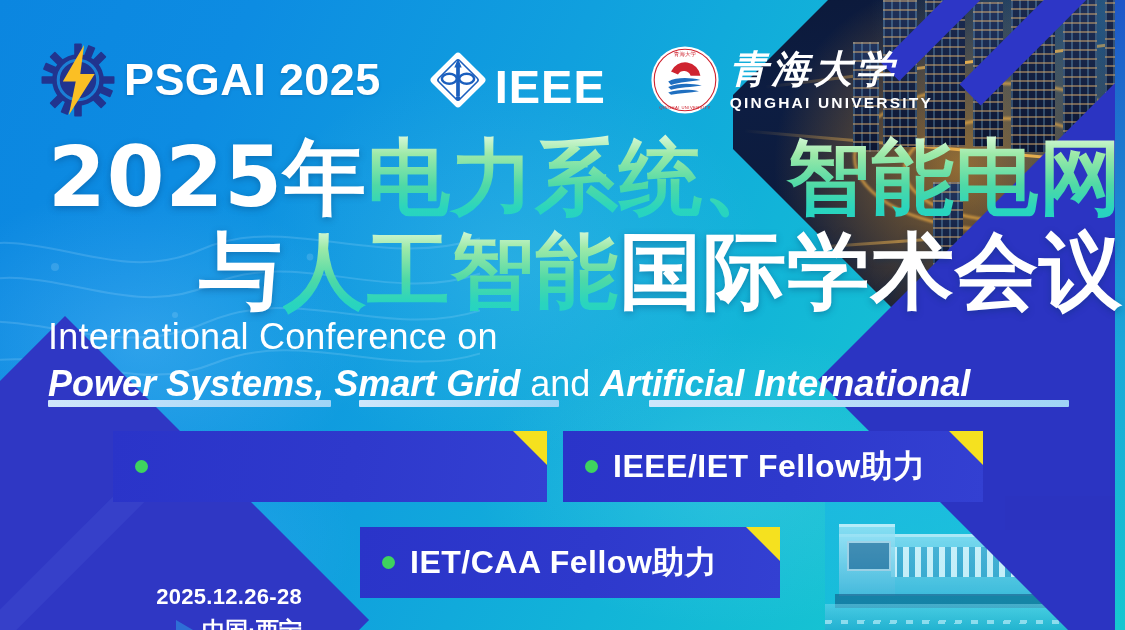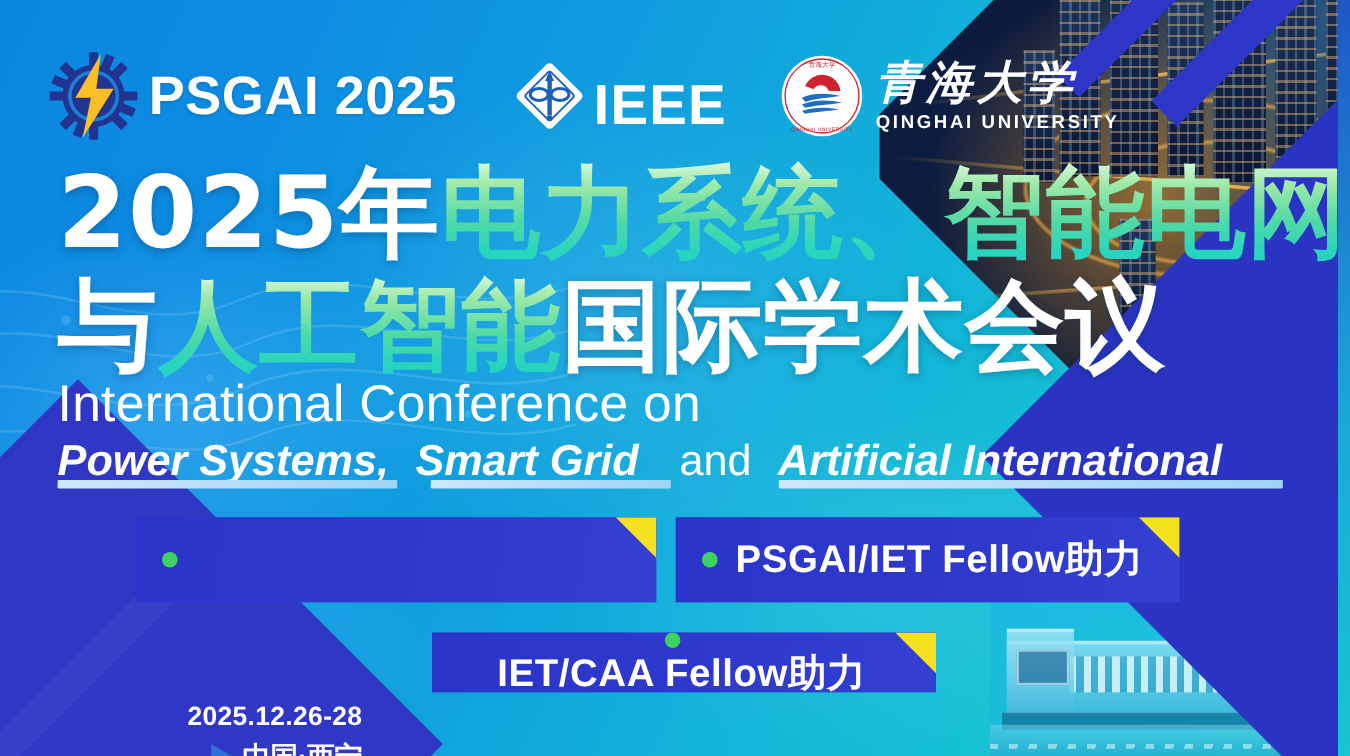--- a/index.html
+++ b/index.html
@@ -195,38 +195,38 @@
   .qh-en{
     font-size:15.5px; font-weight:bold; color:#fff; letter-spacing:2.2px;
     margin-top:7px; white-space:nowrap;
   }
 
   
   .title-cn{
     position:absolute; left:48px; top:131px; z-index:9;
     font-family:"DejaVu Sans","Liberation Sans",sans-serif;
     font-weight:bold; font-size:83px; line-height:94px;
-    letter-spacing:1px; white-space:nowrap;
+    letter-spacing:1px; white-space:nowrap;text-align:right;
   }
   .title-cn .ln{ display:block; }
   .t-white{ color:#ffffff; text-shadow:0 2px 7px rgba(0,45,95,.35); }
   .t-green{
     background:linear-gradient(180deg,#eafde9 0%,#9de9a8 26%,#4fd9a6 58%,#2ad5bd 82%,#23d2c6 100%);
     -webkit-background-clip:text; background-clip:text;
     -webkit-text-fill-color:transparent; color:transparent;
   }
 
   
   .sub-en{
     position:absolute; left:48px; top:315px; z-index:9; color:#fff;
   }
-  .sub-l1{ font-size:43px; font-weight:normal; letter-spacing:.2px; line-height:44px; }
+  .sub-l1{ font-size:36px; font-weight:normal; letter-spacing:.2px; line-height:44px; }
   .sub-l2{ font-size:36px; font-weight:bold; line-height:46px; margin-top:2px; white-space:nowrap; }
   .sub-l2 .it{ font-style:italic; font-weight:bold; }
-  .sub-l2 .norm{ font-style:normal; font-weight:normal;margin-left:12px; }
+  .sub-l2 .norm{ font-style:normal; font-weight:normal; }
 
   .ul-row{ position:absolute; left:48px; top:400px; width:1030px; height:7px; z-index:9; }
   .ul{ position:absolute; height:7px; background:linear-gradient(90deg,#cfe6fb,#9fd4f6); border-radius:1px; }
 
   
   .badge{
     position:absolute; z-index:10;
     background:linear-gradient(100deg,#2a34c9 0%,#2e39cc 55%,#3340d2 100%);
     display:flex; align-items:center;
     padding:0 26px 0 22px;
@@ -241,21 +241,21 @@
     width:13px; height:13px; border-radius:50%;
     background:#3ed35f; flex:none; margin-right:15px;
   }
   .badge .btxt{
     color:#ffffff; font-size:32px; font-weight:bold; white-space:nowrap;
     letter-spacing:.5px;
   }
 
   #badge-1{ left:113px; top:431px; width:434px; height:71px; }
   #badge-2{ left:563px; top:431px; width:420px; height:71px; }
-  #badge-3{ left:360px; top:527px; width:420px; height:50px;flex-direction:column; }
+  #badge-3{ left:360px; top:527px; width:420px; height:71px; }
 
   
   .datebox{
     position:absolute; left:112px; top:535px; z-index:10;
     text-align:right; width:190px; color:#fff;
   }
   .date-line{ font-size:22px; font-weight:bold; letter-spacing:.3px; line-height:28px;margin-top:48px; }
   .loc-line{
     font-size:23px; font-weight:bold; line-height:30px; margin-top:4px;
     display:flex; align-items:center; justify-content:flex-end; gap:9px;
@@ -422,21 +422,21 @@
     <div class="ul" style="left:601px; width:420px;"></div>
   </div>
 
   <div class="badge" id="badge-1">
     <span class="dot"></span>
     <span class="corner"></span>
   </div>
 
   <div class="badge" id="badge-2">
     <span class="dot"></span>
-    <span class="btxt">PSGAI/IET Fellow助力</span>
+    <span class="btxt">IEEE/IET Fellow助力</span>
     <span class="corner"></span>
   </div>
 
   <div class="badge" id="badge-3">
     <span class="dot"></span>
     <span class="btxt">IET/CAA  Fellow助力</span>
     <span class="corner"></span>
   </div>
 
   <div class="datebox">

